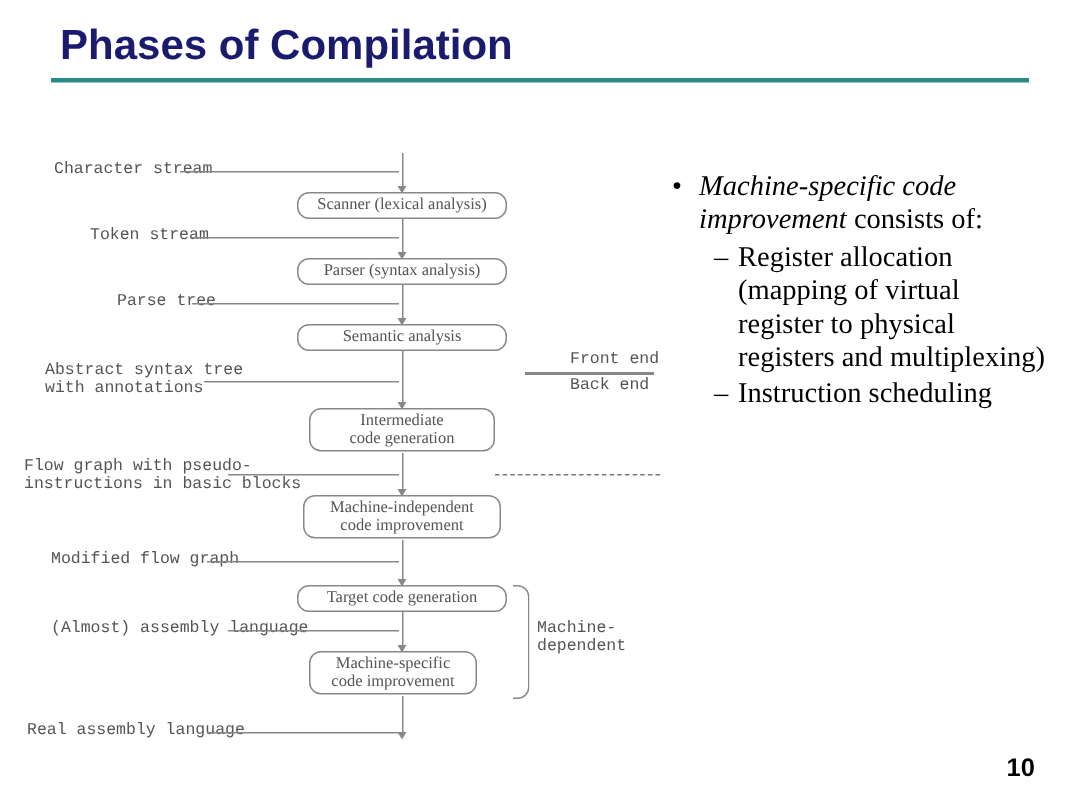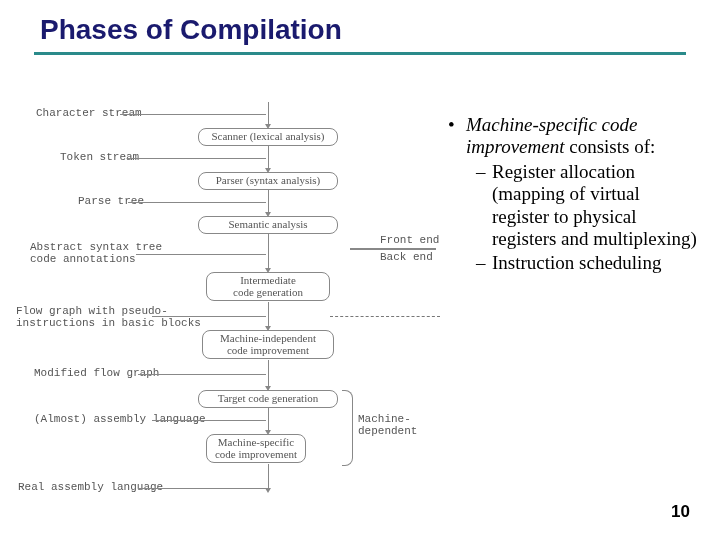--- a/index.html
+++ b/index.html
@@ -145,21 +145,21 @@
       <span>Machine-independent</span><br>
       <span>code improvement</span>
     </div>
     <div class="vline" style="left:248px; top:258px; height:26px;"></div>
     <div class="arrowhead" style="left:245px; top:284px;"></div>
 
     <div class="dbox" style="left:178px; top:288px; width:140px;"><span>Target code generation</span></div>
     <div class="vline" style="left:248px; top:306px; height:22px;"></div>
     <div class="arrowhead" style="left:245px; top:328px;"></div>
 
-    <div class="dbox" style="left:186px; top:332px; width:100px;">
+    <div class="dbox" style="left:186px; top:332px; width:112px;">
       <span>Machine-specific</span><br>
       <span>code improvement</span>
     </div>
     <div class="vline" style="left:248px; top:362px; height:24px;"></div>
     <div class="arrowhead" style="left:245px; top:386px;"></div>
 
     <div class="brace" style="left:322px; top:288px; width:10px; height:74px;"></div>
     <div class="dlabel" style="left:338px; top:312px;">
       <span>Machine-</span><br>
       <span>dependent</span>
@@ -169,21 +169,21 @@
     <div class="hline" style="left:100px; top:12px; width:146px;"></div>
 
     <div class="dlabel" style="left:40px; top:50px;">Token stream</div>
     <div class="hline" style="left:108px; top:56px; width:138px;"></div>
 
     <div class="dlabel" style="left:58px; top:94px;">Parse tree</div>
     <div class="hline" style="left:108px; top:100px; width:138px;"></div>
 
     <div class="dlabel" style="left:10px; top:140px;">
       <span>Abstract syntax tree</span><br>
-      <span>code annotations</span>
+      <span>with annotations</span>
     </div>
     <div class="hline" style="left:116px; top:152px; width:130px;"></div>
 
     <div class="dlabel" style="left:-4px; top:204px;">
       <span>Flow graph with pseudo-</span><br>
       <span>instructions in basic blocks</span>
     </div>
     <div class="hline" style="left:132px; top:214px; width:114px;"></div>
 
     <div class="dlabel" style="left:14px; top:266px;">Modified flow graph</div>

